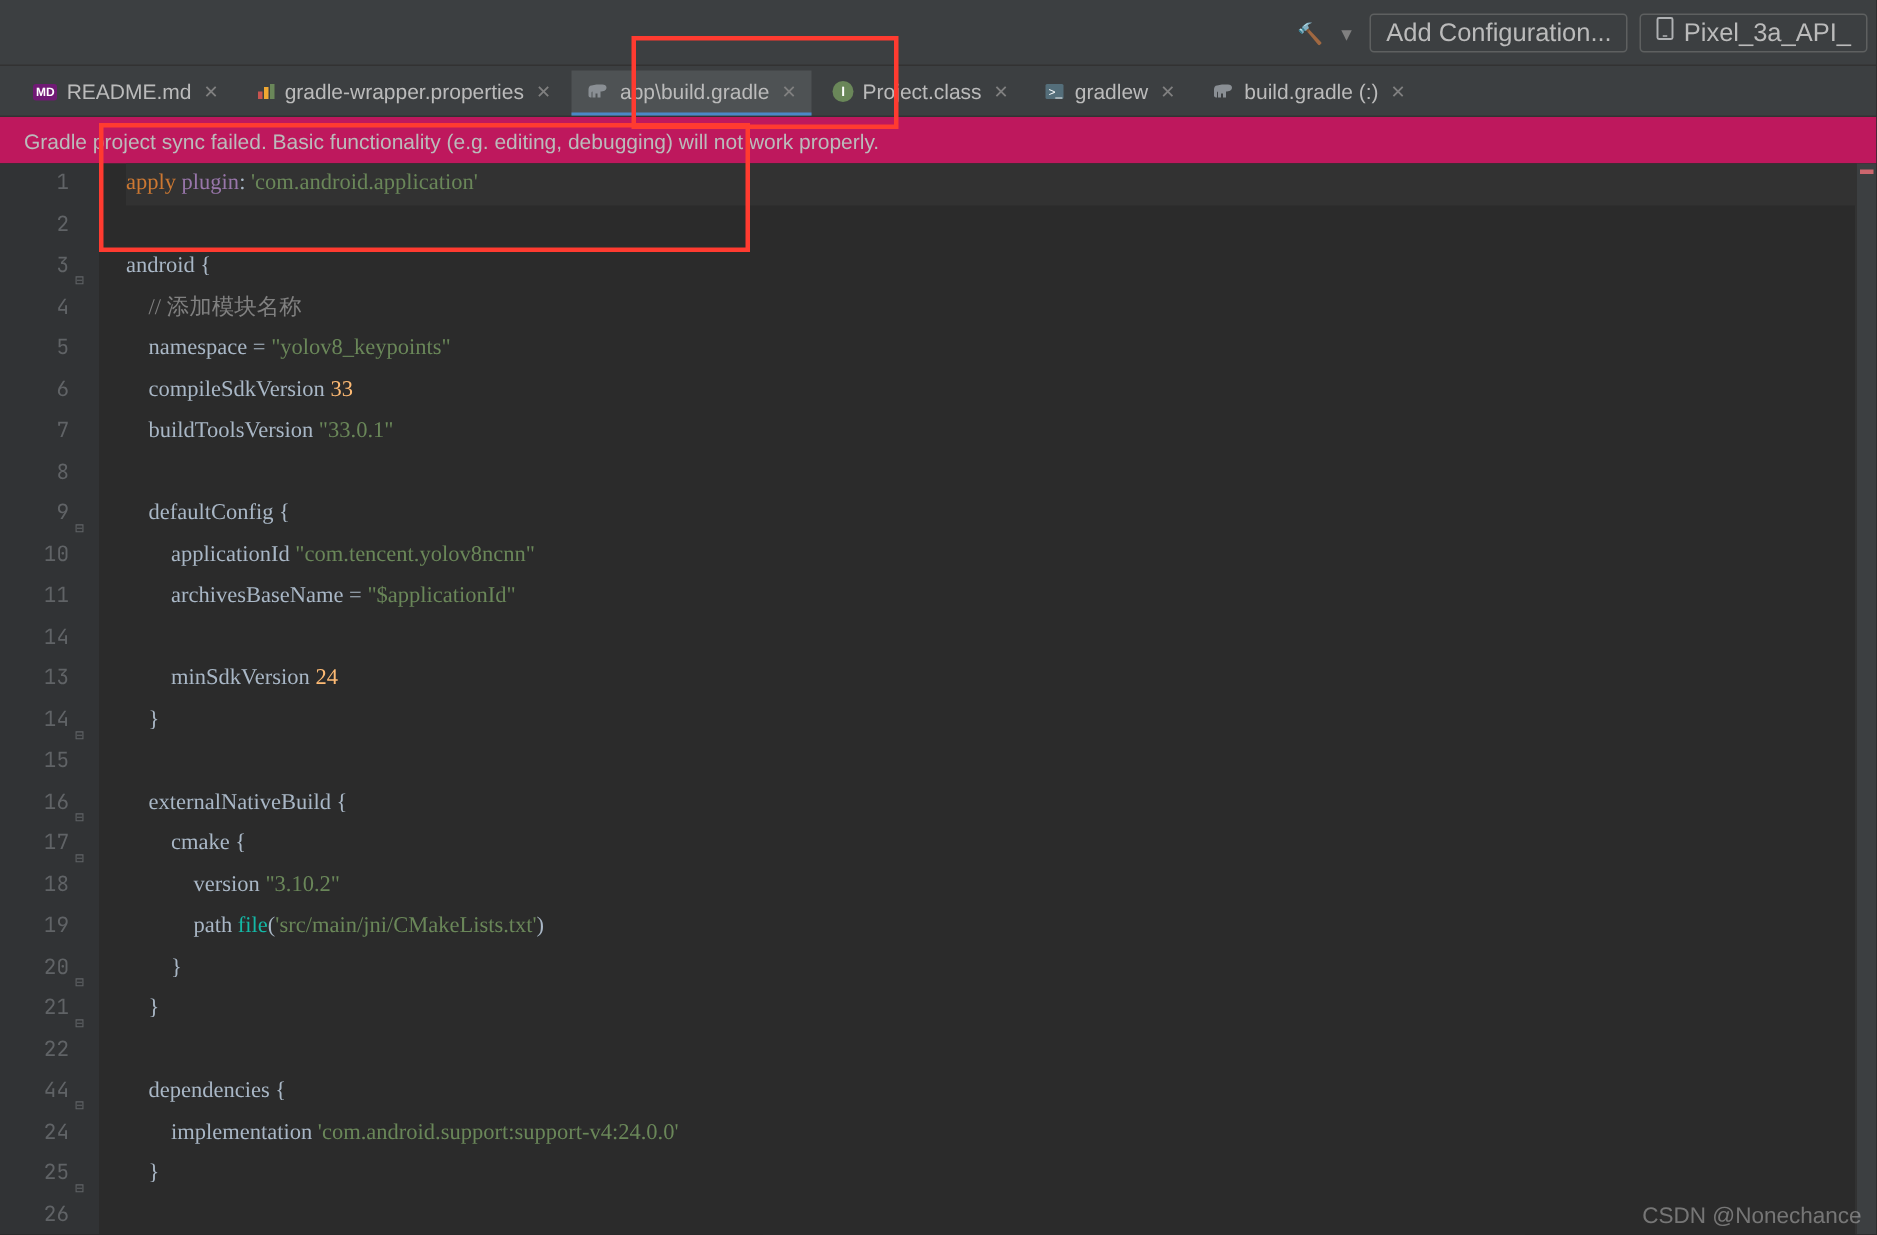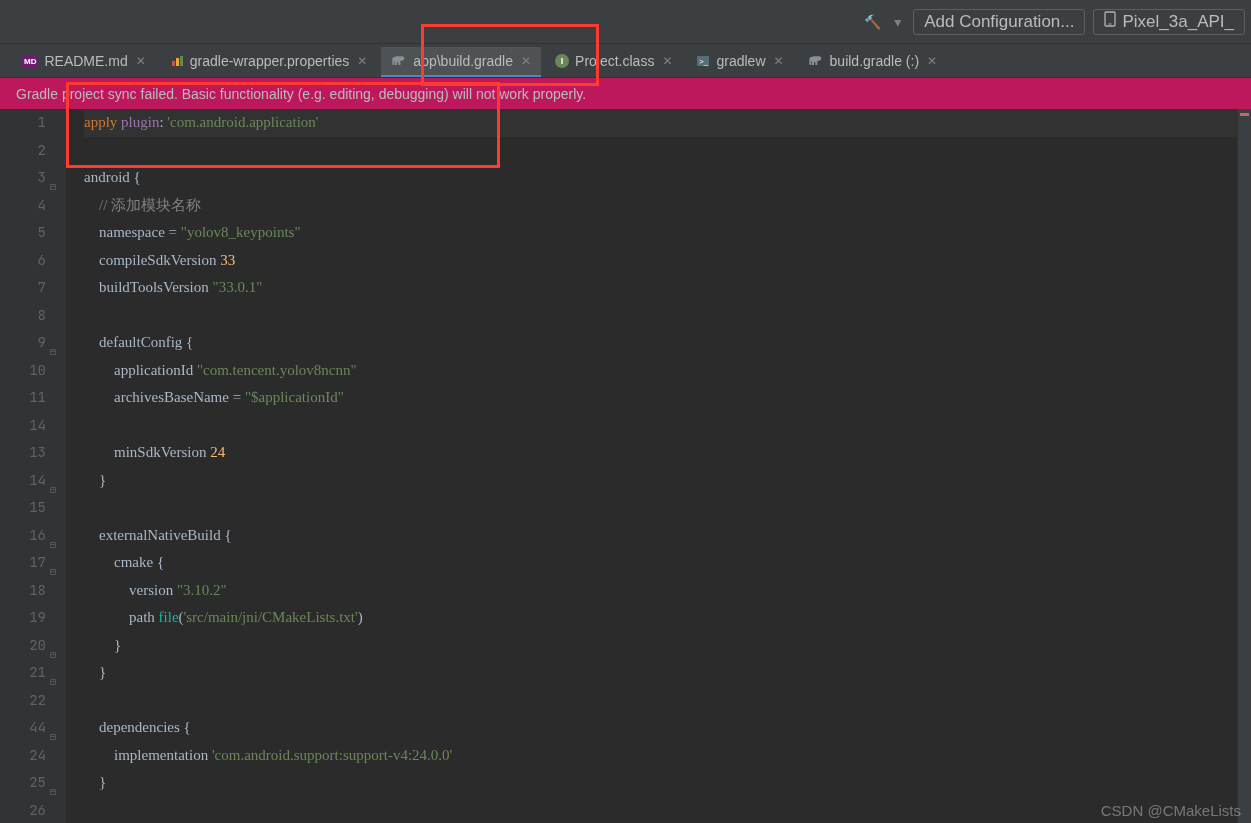--- a/index.html
+++ b/index.html
@@ -276,13 +276,13 @@
     </div>
   <div class="code" id="code"><div class="line caret-line"><span class="kw">apply </span><span class="ident">plugin</span><span class="txt">: </span><span class="str">'com.android.application'</span></div><div class="line"><span class="txt"></span></div><div class="line"><span class="fn">android </span><span class="brace">{</span></div><div class="line"><span class="txt">    </span><span class="cmt">// 添加模块名称</span></div><div class="line"><span class="txt">    </span><span class="fn">namespace </span><span class="txt">= </span><span class="str">"yolov8_keypoints"</span></div><div class="line"><span class="txt">    </span><span class="fn">compileSdkVersion </span><span class="num">33</span></div><div class="line"><span class="txt">    </span><span class="fn">buildToolsVersion </span><span class="str">"33.0.1"</span></div><div class="line"><span class="txt"></span></div><div class="line"><span class="txt">    </span><span class="fn">defaultConfig </span><span class="brace">{</span></div><div class="line"><span class="txt">        </span><span class="fn">applicationId </span><span class="str">"com.tencent.yolov8ncnn"</span></div><div class="line"><span class="txt">        </span><span class="fn">archivesBaseName </span><span class="txt">= </span><span class="str">"$applicationId"</span></div><div class="line"><span class="txt"></span></div><div class="line"><span class="txt">        </span><span class="fn">minSdkVersion </span><span class="num">24</span></div><div class="line"><span class="txt">    </span><span class="brace">}</span></div><div class="line"><span class="txt"></span></div><div class="line"><span class="txt">    </span><span class="fn">externalNativeBuild </span><span class="brace">{</span></div><div class="line"><span class="txt">        </span><span class="fn">cmake </span><span class="brace">{</span></div><div class="line"><span class="txt">            </span><span class="fn">version </span><span class="str">"3.10.2"</span></div><div class="line"><span class="txt">            </span><span class="fn">path </span><span class="meth">file</span><span class="txt">(</span><span class="str">'src/main/jni/CMakeLists.txt'</span><span class="txt">)</span></div><div class="line"><span class="txt">        </span><span class="brace">}</span></div><div class="line"><span class="txt">    </span><span class="brace">}</span></div><div class="line"><span class="txt"></span></div><div class="line"><span class="txt">    </span><span class="fn">dependencies </span><span class="brace">{</span></div><div class="line"><span class="txt">        </span><span class="fn">implementation </span><span class="str">'com.android.support:support-v4:24.0.0'</span></div><div class="line"><span class="txt">    </span><span class="brace">}</span></div><div class="line"><span class="txt"></span></div></div>
   <div class="right-scroll">
     <div class="err"></div>
   </div>
 </div>
 
 <div class="hbox1"></div>
 <div class="hbox2"></div>
 
-<div class="watermark">CSDN @CMakeLists</div>
+<div class="watermark">CSDN @Nonechance</div>
 
 </body></html>

